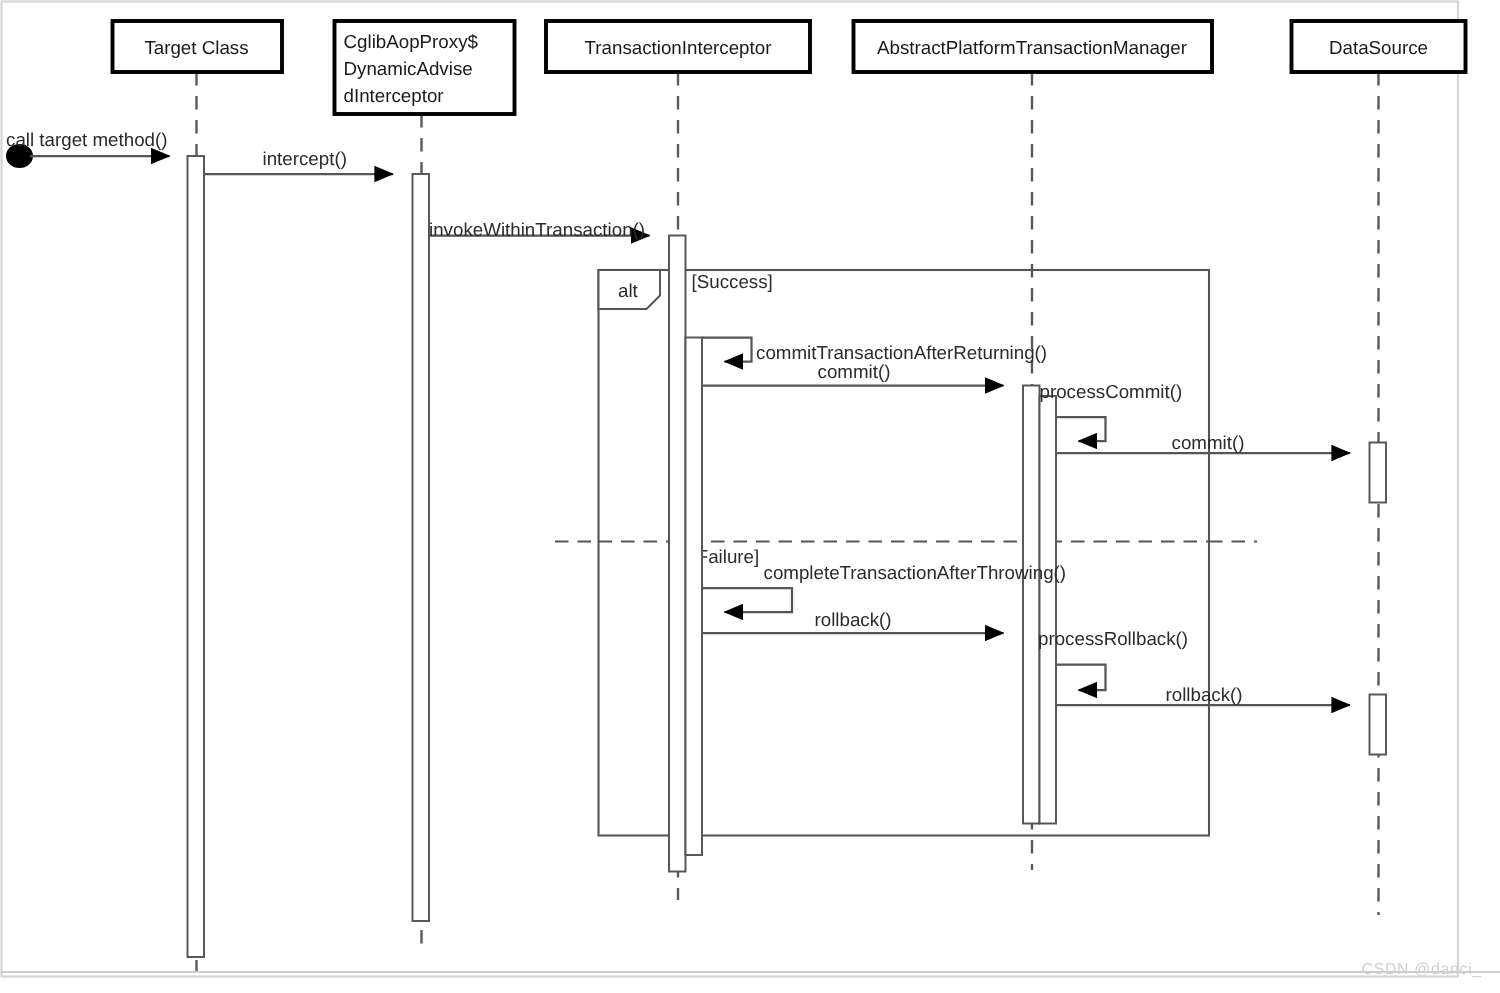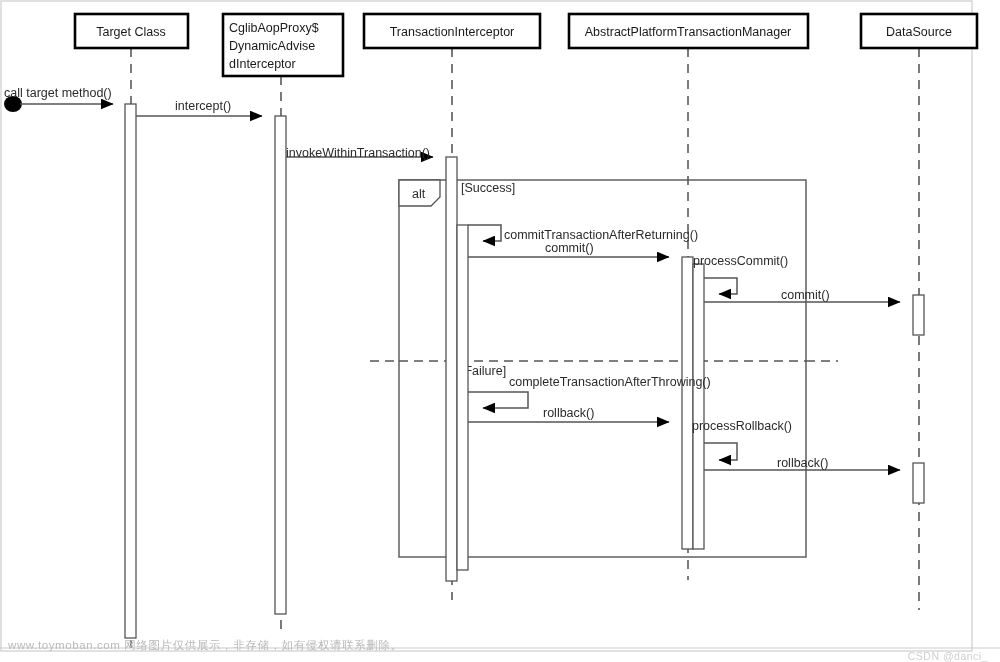--- a/index.html
+++ b/index.html
@@ -105,21 +105,21 @@
     bottom: 9px;
     font-family: "Liberation Sans", sans-serif;
     font-size: 11.5px;
     color: #b9b9b9;
     letter-spacing: 0.6px;
     white-space: nowrap;
   }
   .watermark-right {
     position: absolute;
     right: 12px;
-    bottom: 0;
+    bottom: 10px;
     font-family: "Liberation Sans", sans-serif;
     font-size: 10.5px;
     color: #cfcfcf;
     letter-spacing: 0.5px;
     white-space: nowrap;
   }
 </style>
 </head>
 <body>
 
@@ -250,15 +250,14 @@
       <g>
         <rect x="861" y="14" width="116" height="34" class="lifeline-box"></rect>
         <text x="919" y="36" text-anchor="middle" class="lifeline-label">DataSource</text>
       </g>
 
     </g>
 
     <line x1="0" y1="648" x2="1000" y2="648" class="watermark-line"></line>
   </svg>
 
-  <div class="watermark-left">www.toymoban.com 网络图片仅供展示，非存储，如有侵权请联系删除。</div>
   <div class="watermark-right">CSDN @danci_</div>
 </div>
 
 </body></html>

